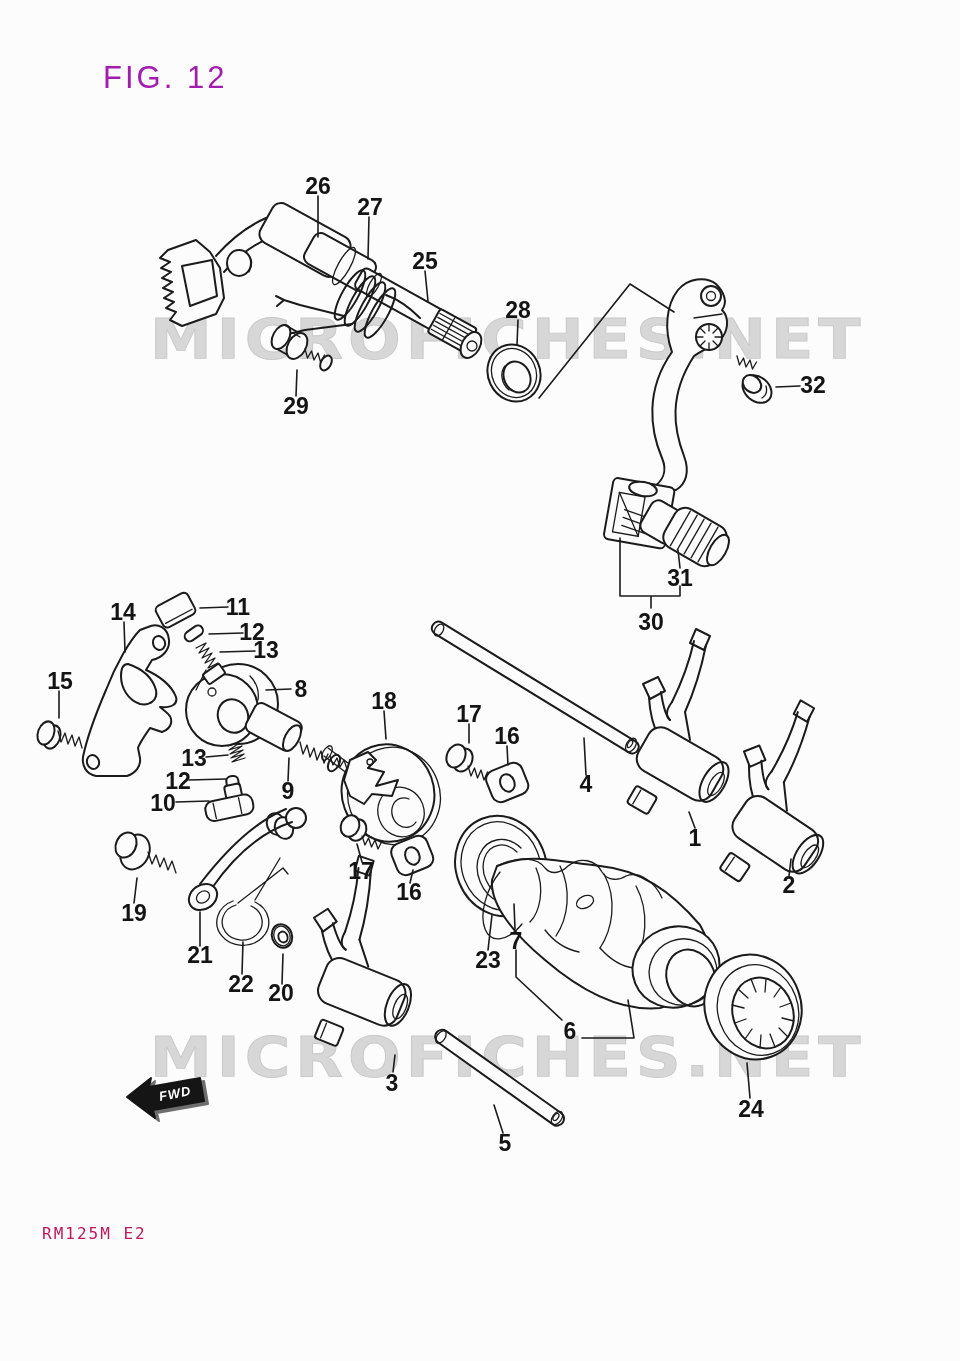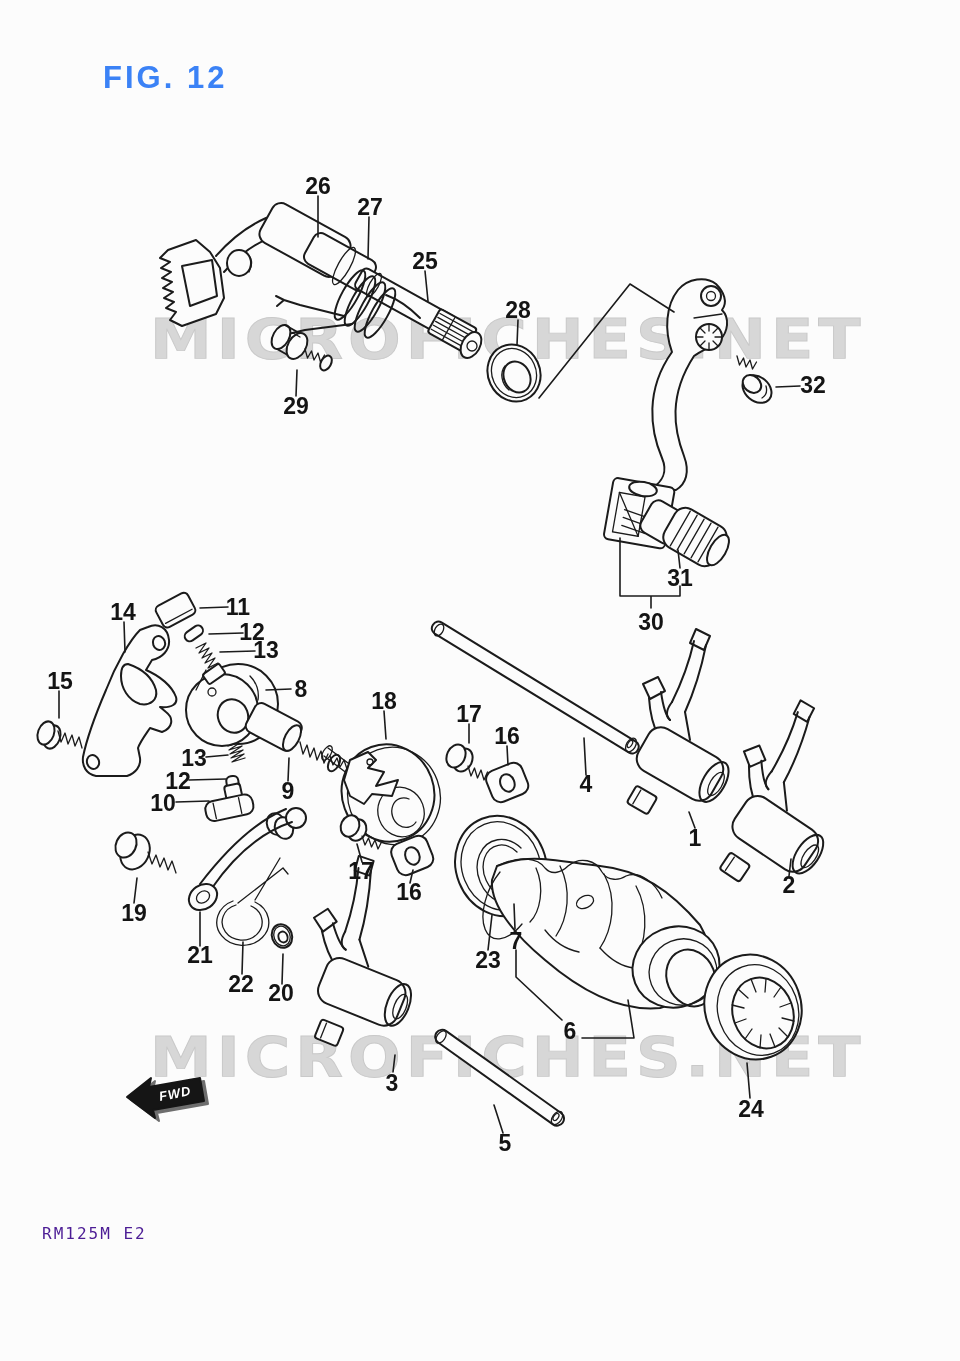--- a/index.html
+++ b/index.html
@@ -3,24 +3,24 @@
 <meta charset="utf-8">
 <style>
   html,body{margin:0;padding:0;background:#e8e8e8}
   .page{position:relative;width:960px;height:1361px;background:#fcfcfc;overflow:hidden;
         font-family:"Liberation Sans",sans-serif}
   .wm{position:absolute;left:150px;width:740px;white-space:nowrap;color:#d7d7d7;
       font-family:"DejaVu Sans",sans-serif;font-weight:900;font-size:62px;letter-spacing:5px;
       -webkit-text-stroke:1px #c9c9c9;transform:scaleY(.9);transform-origin:left top;user-select:none}
   .wm-top{top:306px}
   .wm-bottom{top:1024px}
-  .fig-title{position:absolute;left:103px;top:60px;font-size:31px;font-weight:700;
-             letter-spacing:3px;color:#3b82f6}
+  .fig-title{position:absolute;left:103px;top:60px;font-size:31px;font-weight:400;
+             letter-spacing:3px;color:#a21caf}
   .model-code{position:absolute;left:42px;top:1224px;font-family:"DejaVu Sans Mono",monospace;
-              font-size:16px;letter-spacing:2px;color:#4c1d95}
+              font-size:16px;letter-spacing:2px;color:#be185d}
   svg{position:absolute;left:0;top:0}
   svg path,svg rect,svg ellipse,svg circle,svg line,svg polygon{
       stroke:#1b1b1b;fill:none;stroke-width:2;stroke-linecap:round;stroke-linejoin:round}
   svg .f{fill:#fcfcfc}
   svg .t{stroke-width:1.3}
   svg .lead{stroke-width:1.6}
   svg text{stroke:none;fill:#141414;font-family:"Liberation Sans",sans-serif;
            font-weight:700;font-size:23px;text-anchor:middle}
   svg text.fwd{fill:#ffffff;font-size:13px;font-style:italic;font-weight:900;letter-spacing:1px}
   svg .blk{fill:#151515;stroke:#151515}

